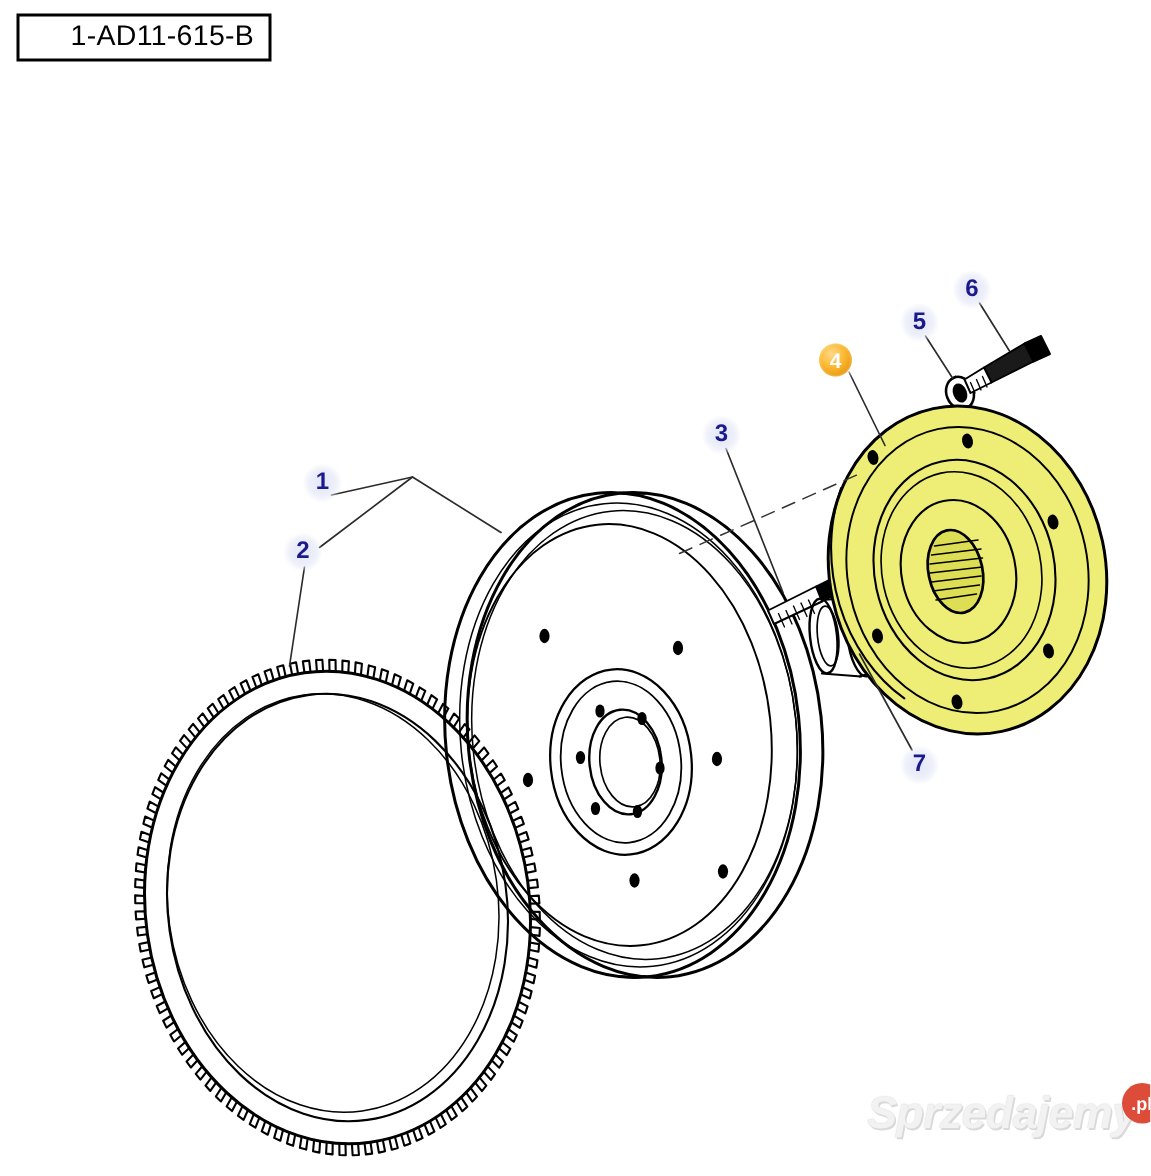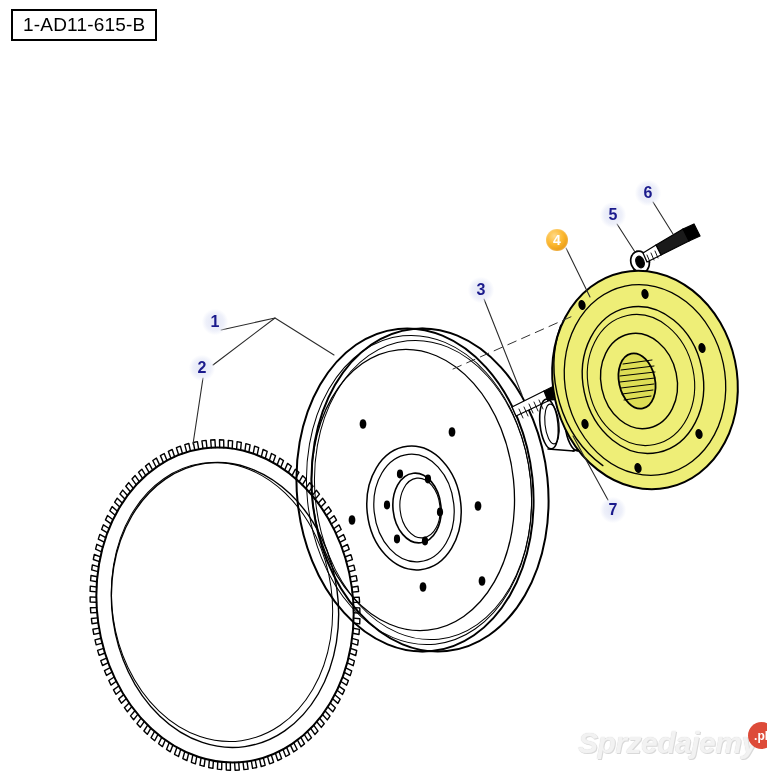--- a/index.html
+++ b/index.html
@@ -28,20 +28,21 @@
     background: #ffffff;
     padding: 4px 10px 5px 10px;
     line-height: 1;
   }
   #partnum-text {
     font-family: "Liberation Sans", sans-serif;
     font-size: 19px;
     color: #000000;
     letter-spacing: 0.2px;
     white-space: nowrap;
+    margin-left: 24px;
   }
 
   
   #drawing {
     position: absolute;
     left: 0;
     top: 0;
     width: 767px;
     height: 784px;
   }

